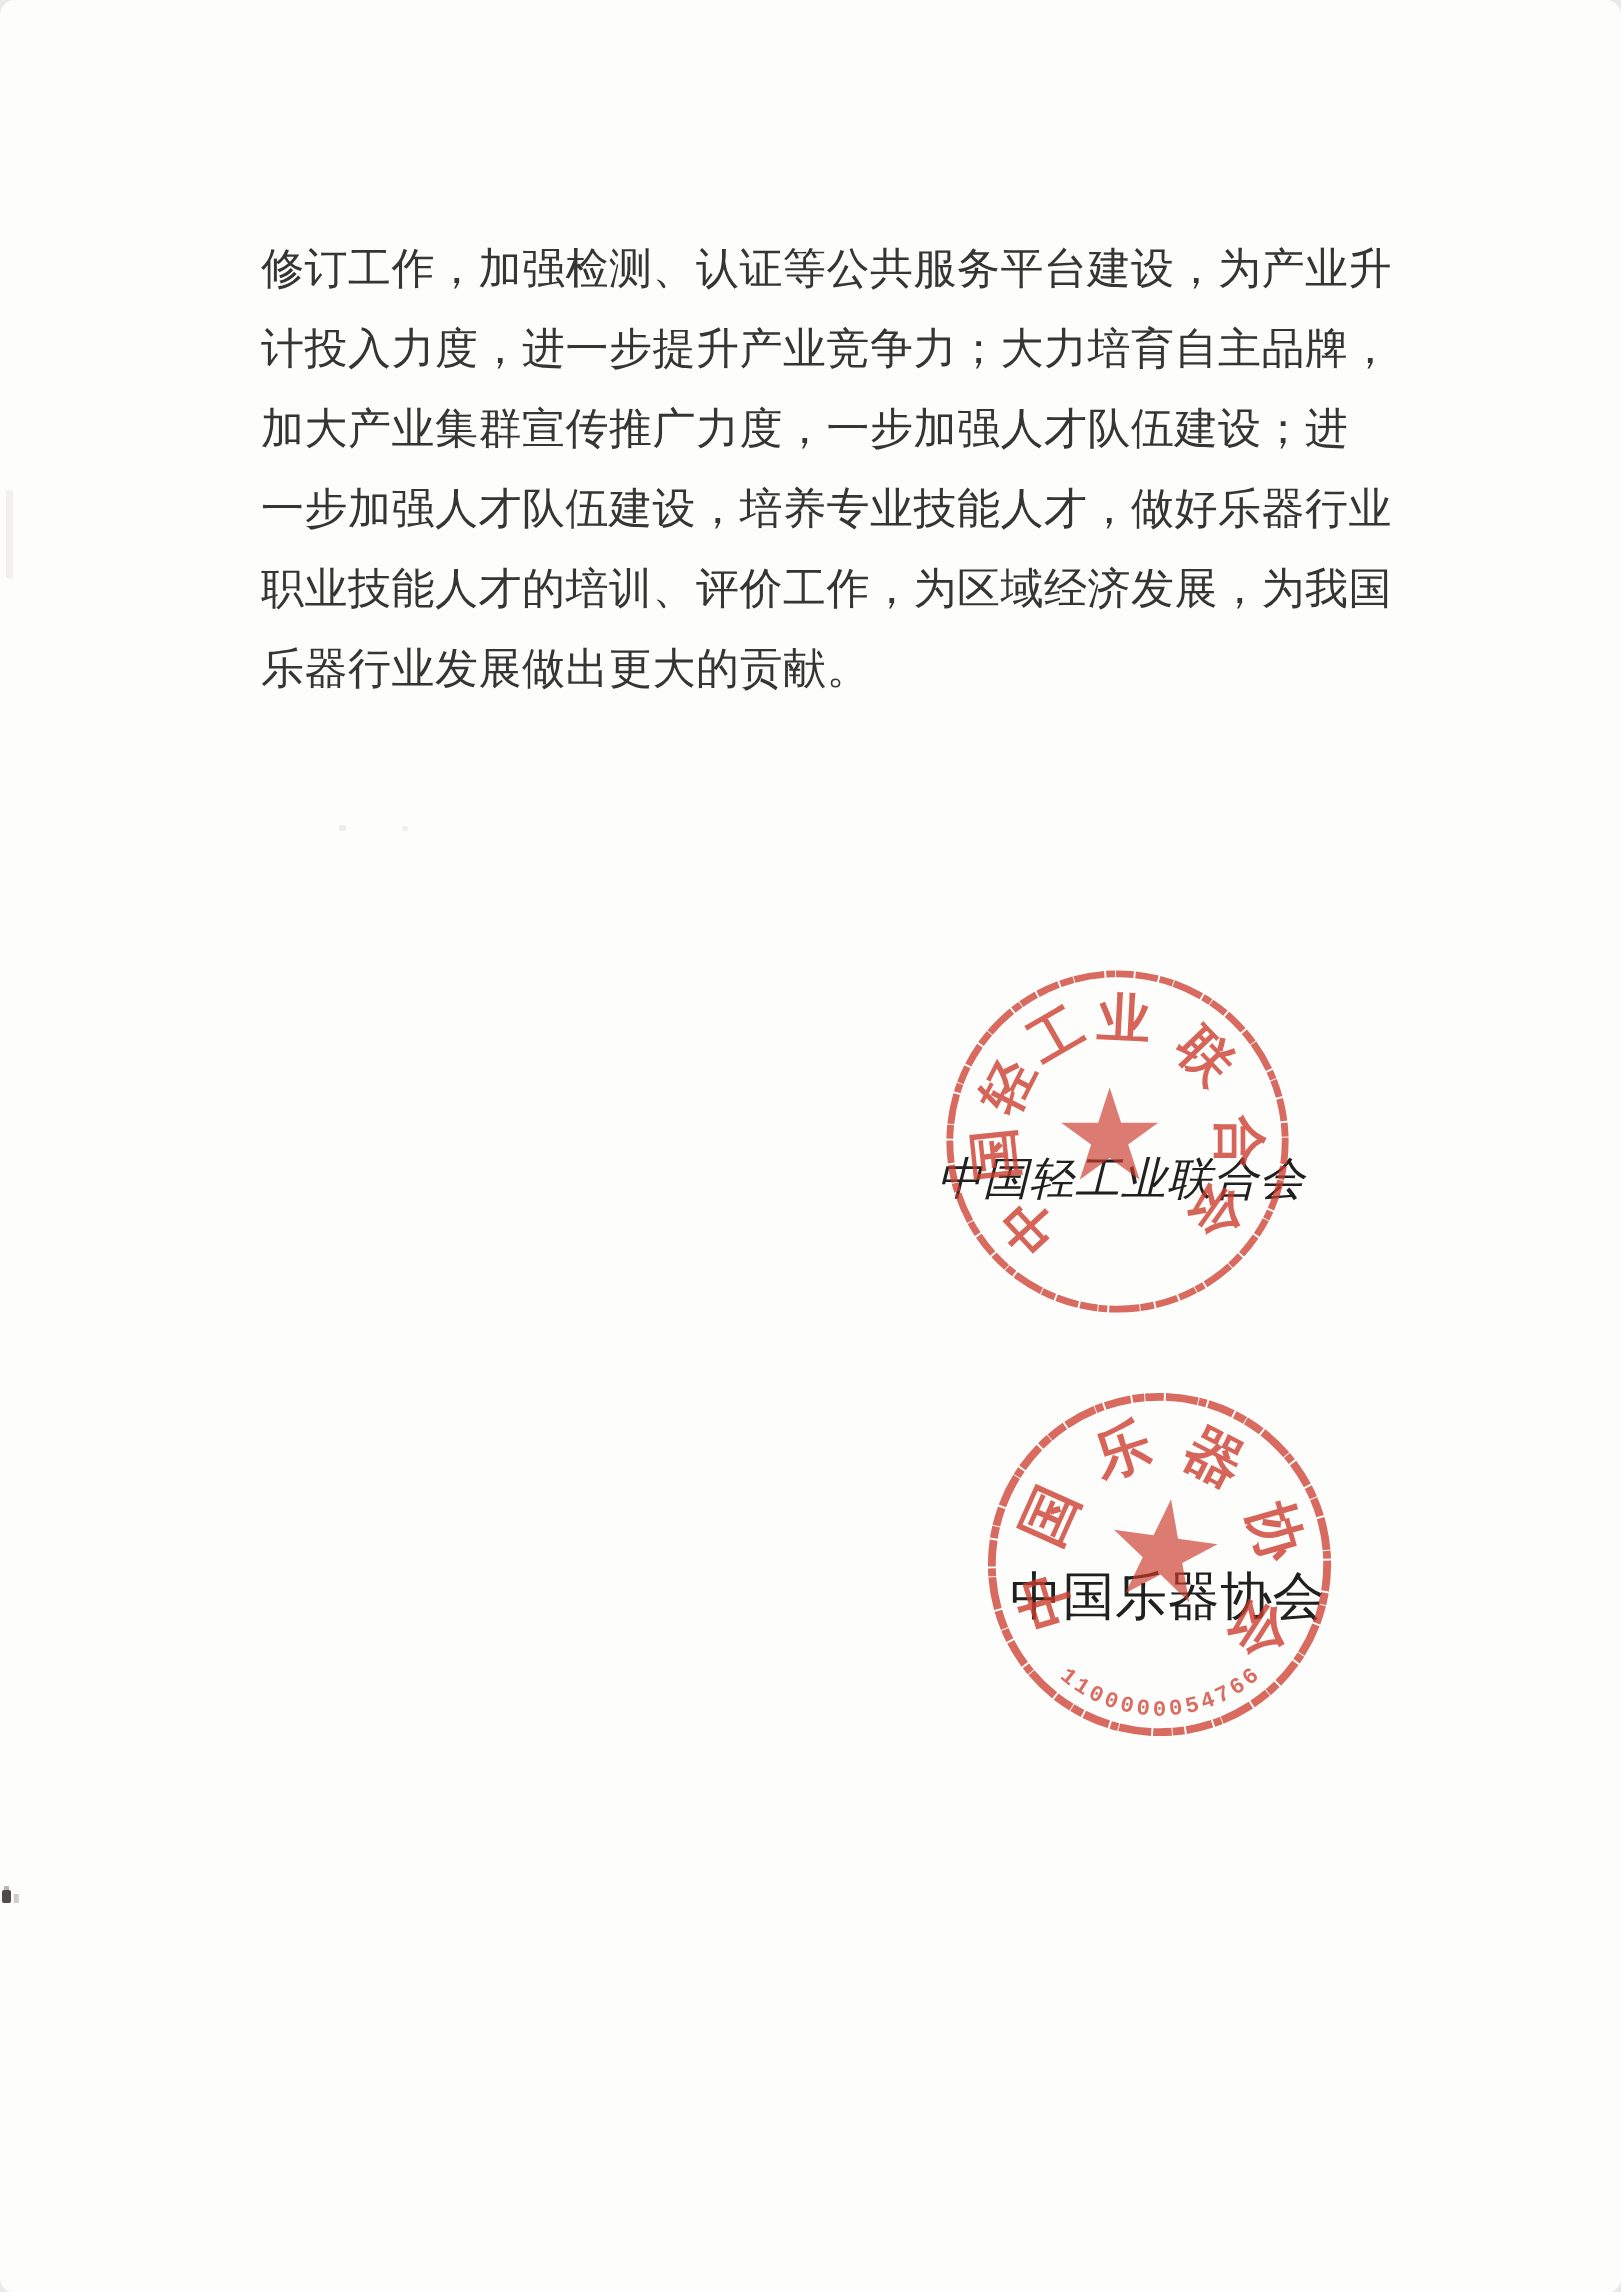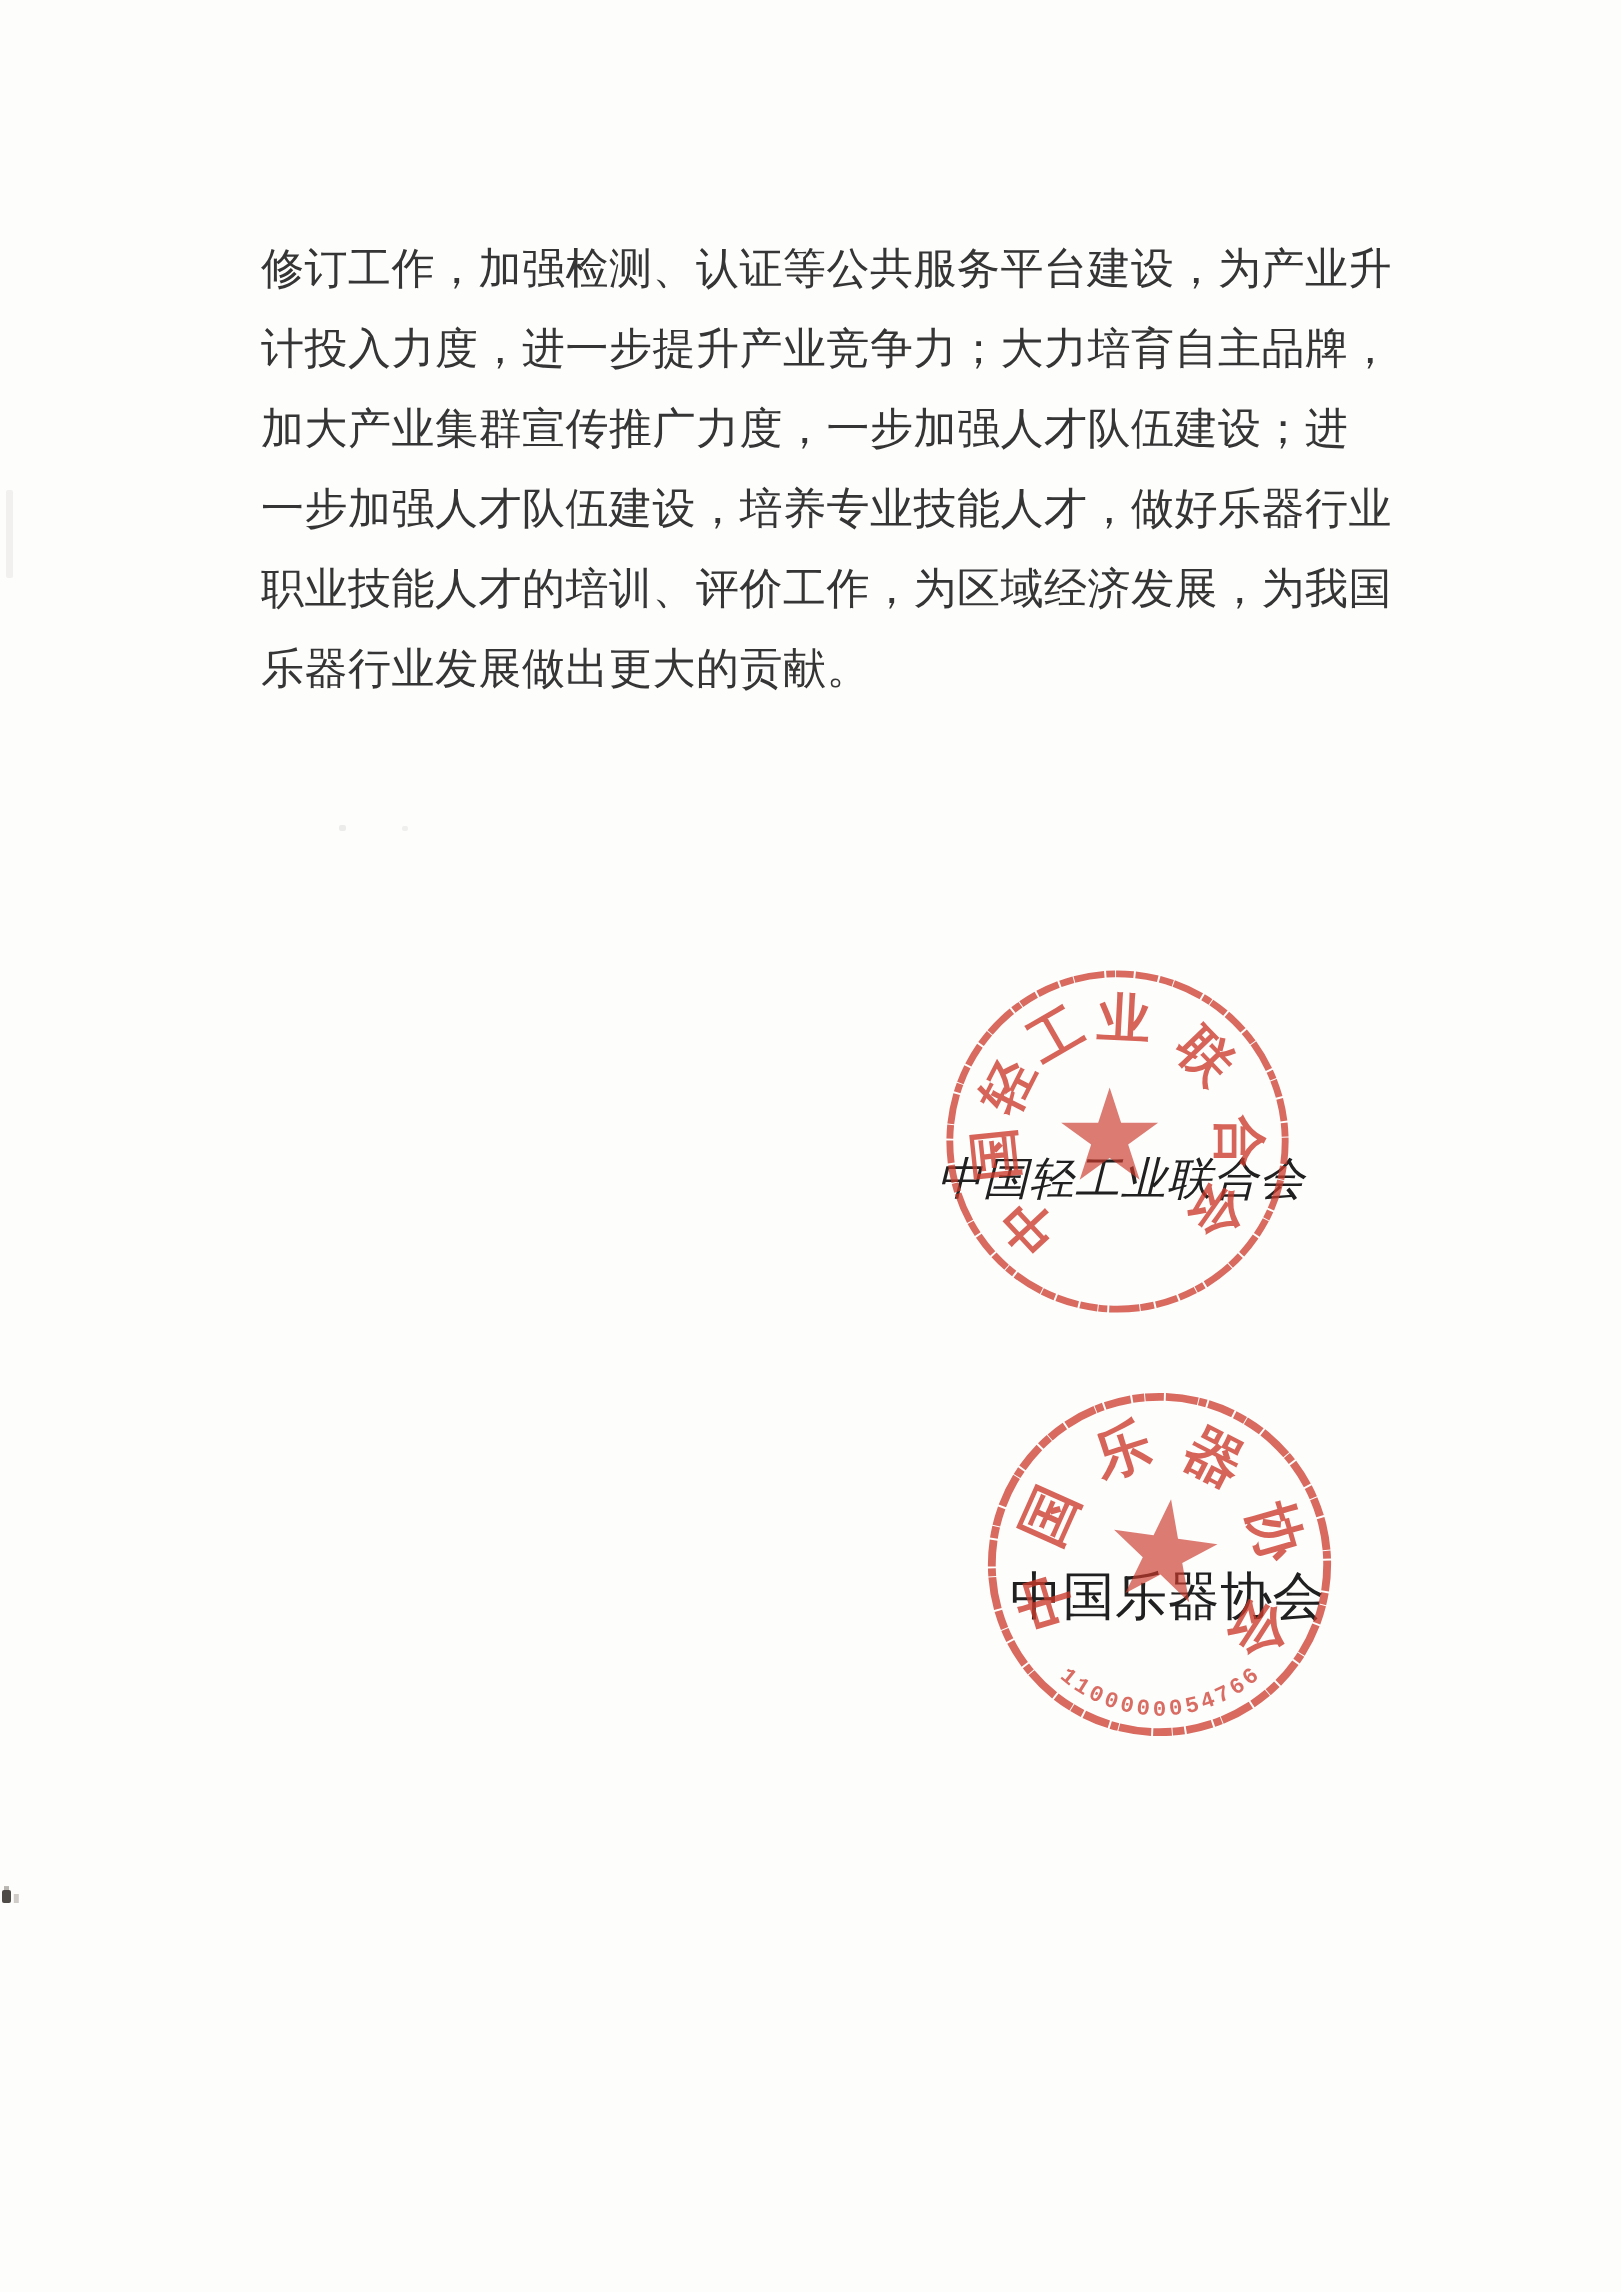--- a/index.html
+++ b/index.html
@@ -2,20 +2,21 @@
 <html><head>
 <meta charset="utf-8">
 <style>
   html,body{margin:0;padding:0;background:#e9e9e9;}
   .page{
     position:relative;
     width:1621px;height:2293px;
     background:#fdfdfc;
     overflow:hidden;
     font-family:"Liberation Serif","DejaVu Serif",serif;
+    border-radius:15px;
   }
   .body-text{
     position:absolute;
     left:261px;top:229px;
     width:1157px;
     color:#353535;
     font-size:43px;
     letter-spacing:0.5px;
   }
   .body-line{

